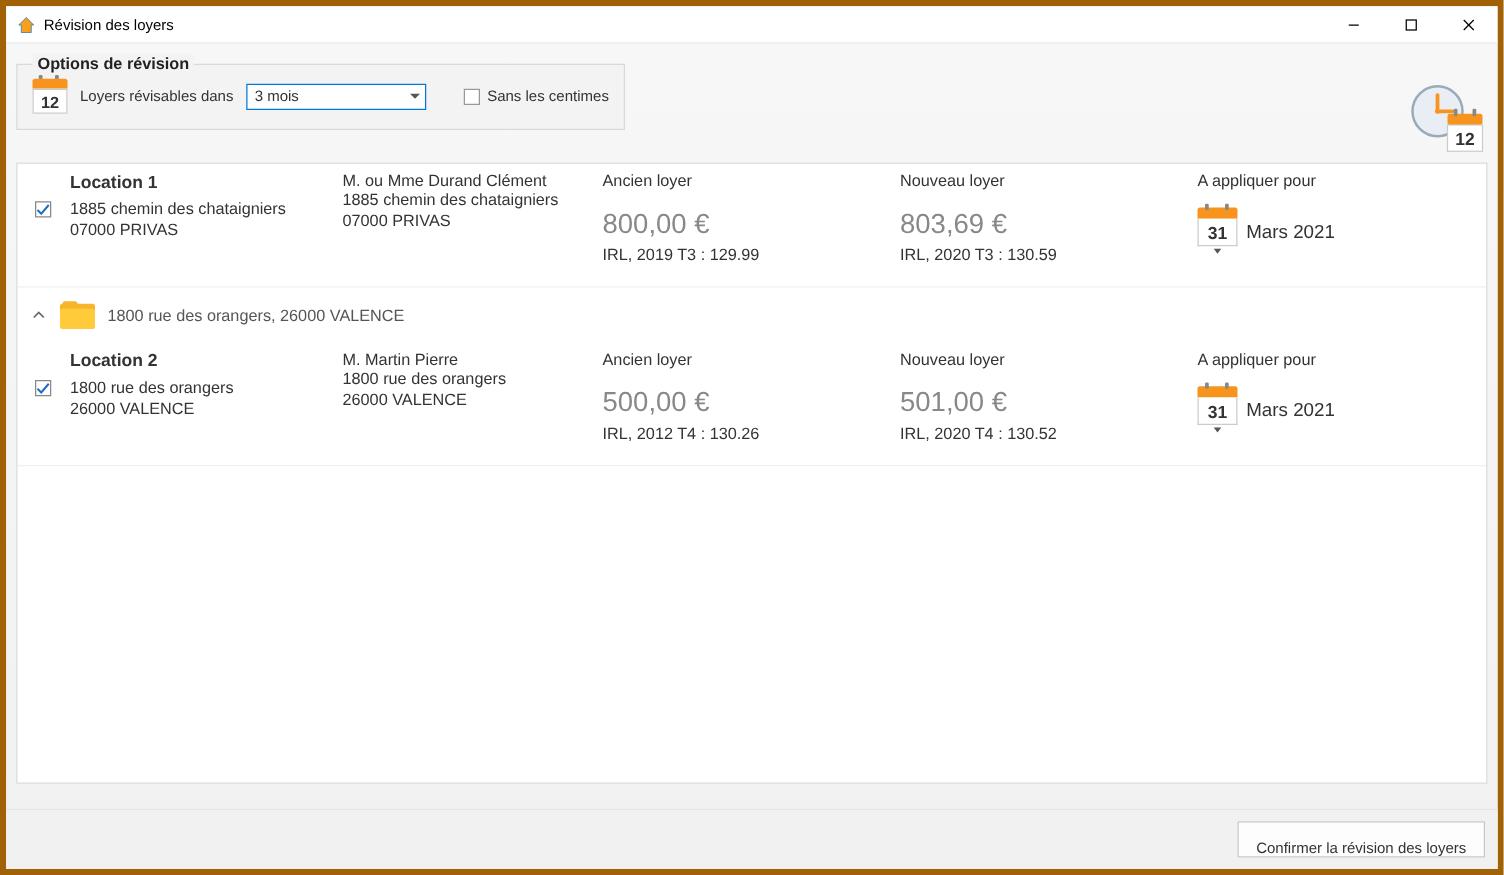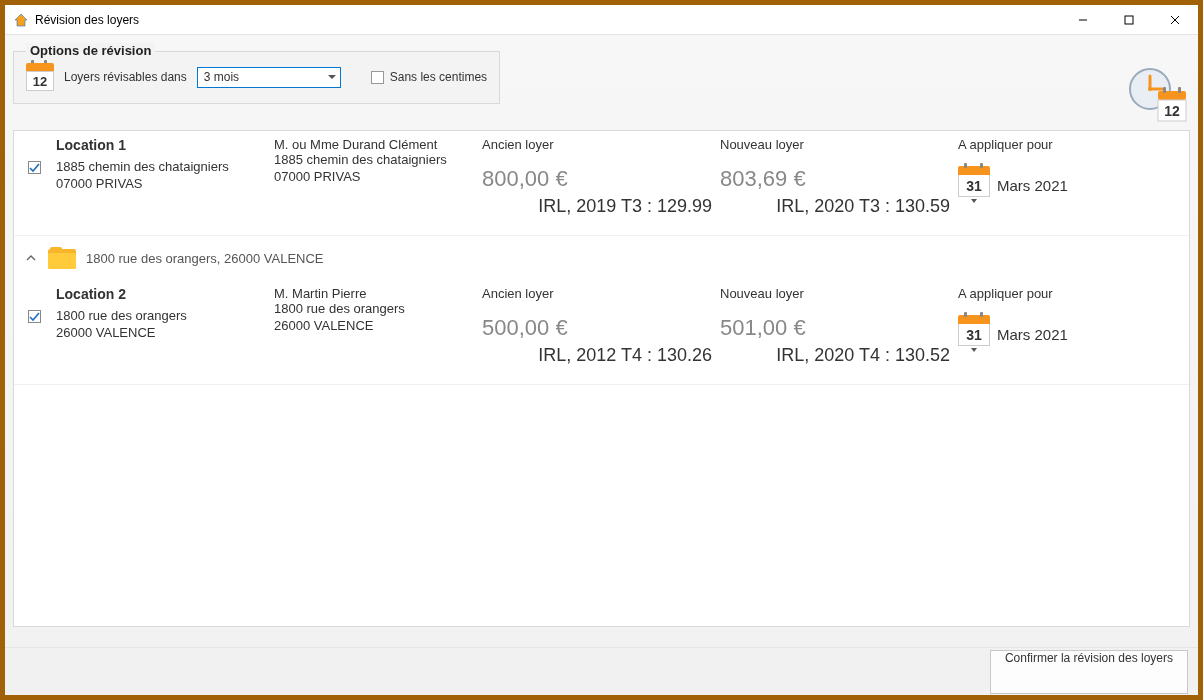--- a/index.html
+++ b/index.html
@@ -173,21 +173,21 @@
   .col-ten   { width: 200px; }
   .col-old   { width: 230px; }
   .col-new   { width: 230px; }
   .col-app   { flex: 1; }
 
   .loc-name { font-weight: bold; font-size: 14px; color: #333; margin-bottom: 6px; }
   .addr-line { font-size: 13px; color: #333; line-height: 1.3; }
   .tenant-name { font-size: 13px; color: #333; }
   .hdr-label { font-size: 13px; color: #333; margin-bottom: 14px; }
   .amount { font-size: 22px; color: #888; font-weight: 400; margin-bottom: 4px; }
-  .index { font-size: 18px; color: #333; text-align: right; }
+  .index { font-size: 13px; color: #333; }
   .checkbox {
     width: 13px; height: 13px; border: 1px solid #888; background: #fff;
     display: flex; align-items: center; justify-content: center;
   }
   .checkbox svg { width: 11px; height: 11px; }
 
   .apply-block { display: flex; align-items: center; gap: 14px; margin-top: 0px;}
   .apply-col { display:flex; flex-direction:column; }
   .cal31 {
     width: 25px; position: relative;
@@ -210,27 +210,27 @@
 
   
   .footer {
     height: 48px;
     background: #f1f1f1;
     display: flex; align-items: center; justify-content: flex-end;
     padding: 0 10px;
     border-top: 1px solid #e5e5e5;
   }
   .confirm-btn {
-    height: 44px;
+    height: 29px;
     padding: 0 14px;
     background: #fdfdfd;
     border: 1px solid #c8c8c8;
     font-size: 12px;
     color: #333;
-    display:flex;align-items:flex-start;
+    display:flex;align-items:flex-end;
   }
 </style>
 </head>
 <body>
 
 <div class="window">
 
   <div class="titlebar">
     <span class="app-icon">
       <svg viewBox="0 0 16 16">

